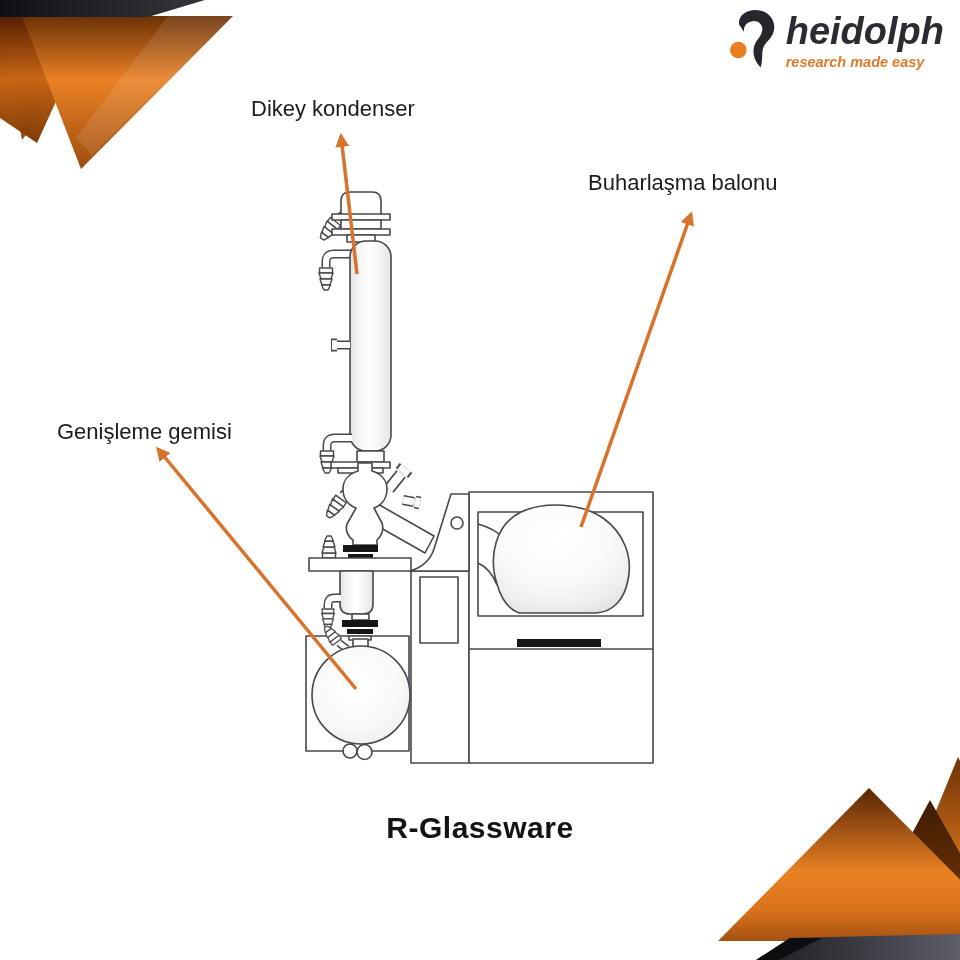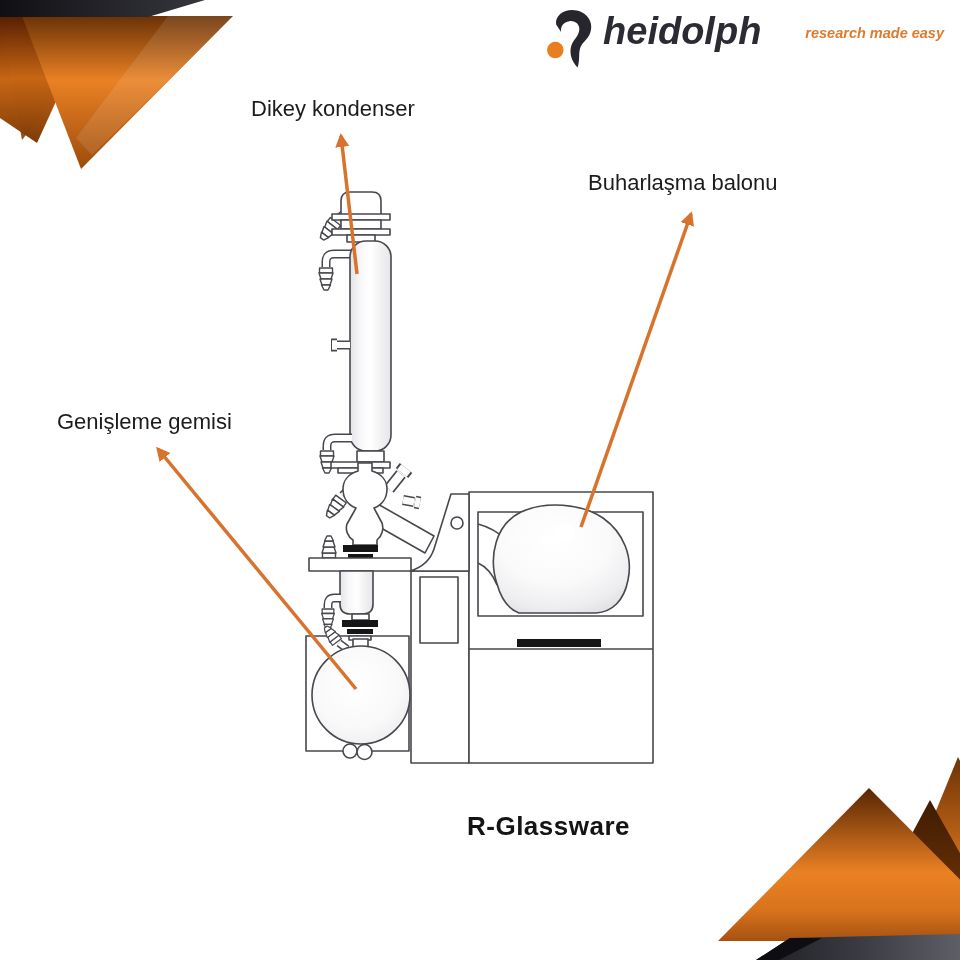--- a/index.html
+++ b/index.html
@@ -5,26 +5,26 @@
   html,body{margin:0;padding:0;background:#ffffff;}
   .stage{position:relative;width:960px;height:960px;background:#ffffff;overflow:hidden;
          font-family:"Liberation Sans","DejaVu Sans",sans-serif;}
   .decor{position:absolute;pointer-events:none;}
   .decor-tl{left:0;top:0;}
   .decor-br{right:0;bottom:0;}
   .illustration{position:absolute;left:0;top:0;width:960px;height:960px;}
   .label{position:absolute;font-size:22px;color:#1c1c1e;white-space:nowrap;}
   .label-condenser{left:251px;top:96px;}
   .label-evap{left:588px;top:170px;}
-  .label-exp{left:57px;top:409px;}
-  .diagram-title{position:absolute;left:330px;top:811px;width:300px;text-align:right;
-                 font-size:26px;font-weight:bold;color:#141416;letter-spacing:.5px;}
+  .label-exp{left:57px;top:419px;}
+  .diagram-title{position:absolute;left:330px;top:811px;width:300px;text-align:center;
+                 font-size:30px;font-weight:bold;color:#141416;letter-spacing:.5px;}
   .logo{position:absolute;top:8px;right:16px;display:flex;align-items:flex-start;}
   .logo-mark{width:52px;height:66px;margin-right:6px;}
-  .logo-text{display:flex;flex-direction:row;align-items:center;padding-top:4px;gap:44px;}
+  .logo-text{display:flex;flex-direction:column;align-items:flex-start;padding-top:4px;}
   .brand{font-size:38px;font-style:italic;font-weight:bold;color:#2b2b33;line-height:1;}
   .tagline{font-size:14.5px;font-style:italic;color:#df792c;margin-top:4px;font-weight:bold;}
 </style>
 </head>
 <body>
 
 <div class="stage">
 
   <svg class="decor decor-tl" width="250" height="200" viewBox="0 0 250 200">
     <defs>

